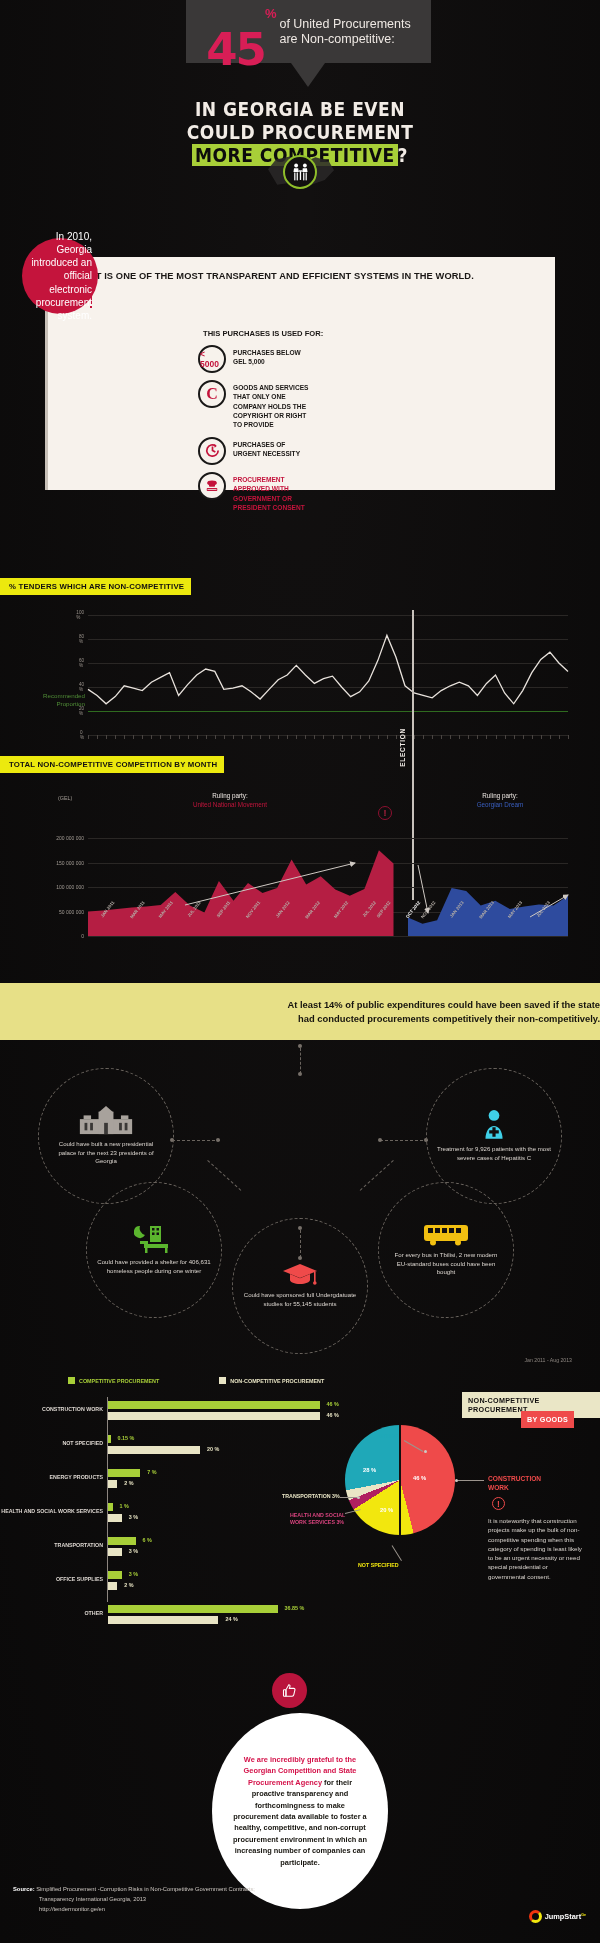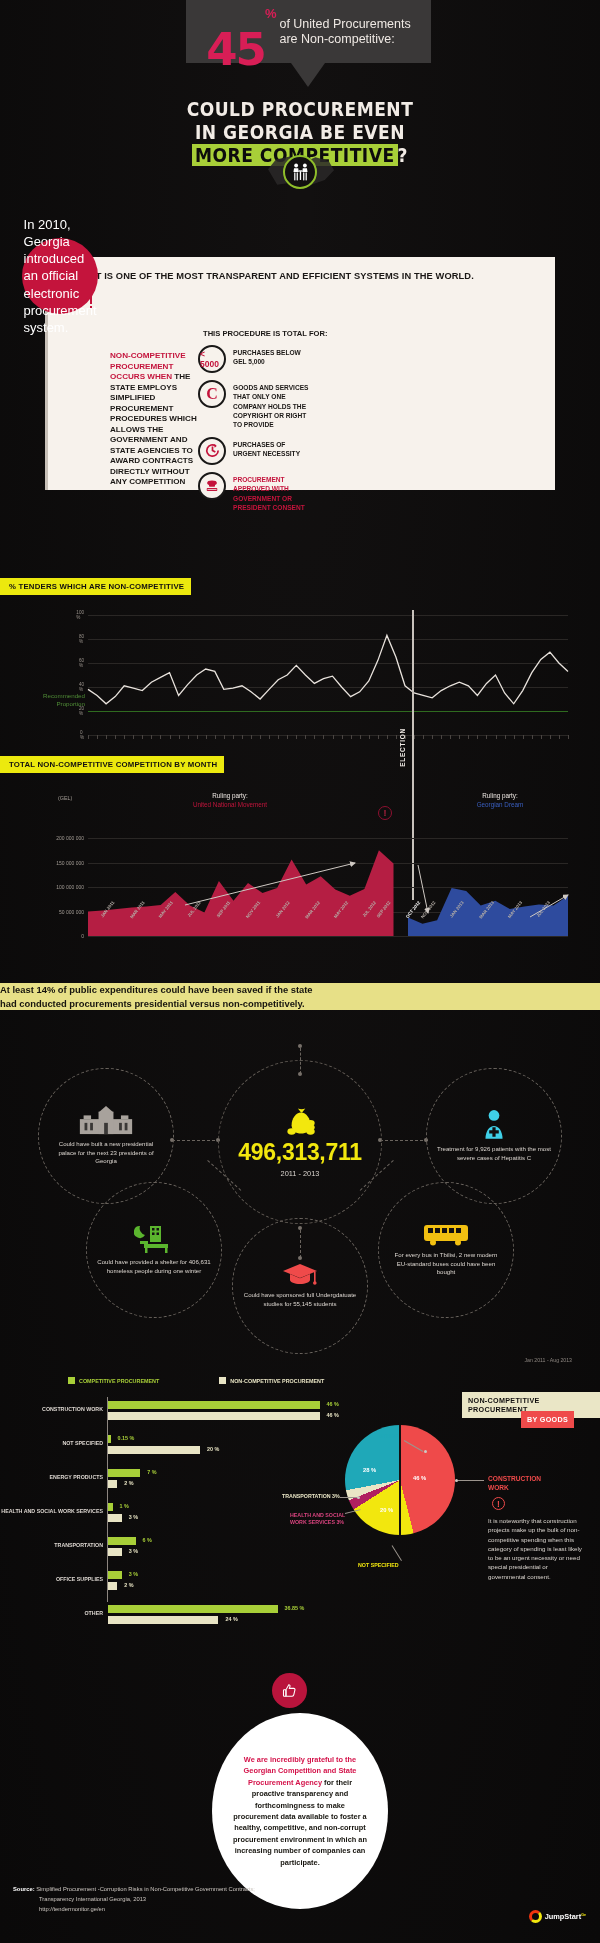--- a/index.html
+++ b/index.html
@@ -65,22 +65,22 @@
 
   
   .panel {
     position: absolute; left: 45px; top: 257px; width: 510px; height: 233px;
     background: #f7f2ec;
     border-left: 3px solid #c8c0b8;
   }
   .badge2010 {
     position: absolute; left: 22px; top: 238px; width: 76px; height: 76px;
     border-radius: 50%; background: #c4143c; color: #fff;
-    display: flex; align-items: center; justify-content: center; text-align: left;
-    font-size: 13px; line-height: 1.32; padding: 6px; z-index: 4;
+    display: flex; align-items: center; justify-content: center; text-align: right;
+    font-size: 10px; line-height: 1.32; padding: 6px; z-index: 4;
   }
   .panel-h {
     position: absolute; left: 45px; top: 14px; font-size: 9.3px; font-weight: 700;
     color: #1a1715; letter-spacing: .1px;
   }
   .panel-p {
     position: absolute; left: 48px; top: 31px; width: 430px; font-size: 7.3px;
     color: #2b2724; line-height: 1.5;
   }
   .panel-p b { color: #c4143c; font-weight: 700; }
@@ -187,22 +187,22 @@
   }
   .month-lab.hl { color: #fff; }
   .excl-circle {
     position: absolute; left: 378px; top: 806px; width: 14px; height: 14px;
     border-radius: 50%; border: 1.3px solid #8e1030; color: #b0203f;
     font-size: 9px; font-weight: 700; display: flex; align-items: center; justify-content: center;
   }
 
   
   .savings {
-    position: absolute; left: 0; top: 983px; width: 600px; padding: 0 0;
-    background: #e7e087; text-align: left;
+    position: absolute; left: 0; top: 983px; width: 600px; padding: 15px 0;
+    background: #e7e087; text-align: right;
   }
   .savings p { font-size: 9.4px; color: #17150f; line-height: 1.45; font-weight: 700; }
 
   
   .circles { position: absolute; left: 0; top: 1030px; width: 600px; height: 330px; }
   .bubble {
     position: absolute; border-radius: 50%; border: 1px dashed #6a645e;
     display: flex; flex-direction: column; align-items: center; justify-content: center;
     text-align: center; padding: 10px;
   }
@@ -329,22 +329,22 @@
     <div class="hero-banner">
       <span class="hero-45">45</span>
       <span class="hero-pct">%</span>
       <span class="hero-sub">
         <span>of United Procurements</span><br>
         <span>are Non-competitive:</span>
       </span>
     </div>
 
     <div class="hero-title">
+      <div>IN GEORGIA BE EVEN</div>
       <div>COULD PROCUREMENT</div>
-      <div>IN GEORGIA BE EVEN</div>
       <div><span class="hl">MORE COMPETITIVE</span><span class="q">?</span></div>
     </div>
 
     <div class="georgia-map"></div>
     <div class="hero-icon">
       <svg viewBox="0 0 24 24" fill="#fff">
         <circle cx="7" cy="4" r="2.2"></circle>
           <circle cx="17" cy="4" r="2.2"></circle>
         <path d="M4.6 7h4.8l.6 4.5H4z"></path>
           <path d="M14.6 7h4.8l.6 4.5h-6z"></path>
@@ -356,26 +356,22 @@
         <rect x="11.2" y="10.5" width="1.5" height="10"></rect>
       </svg>
     </div>
   </div>
 
   <div class="badge2010">In 2010, Georgia introduced an official electronic procurement system.</div>
   <div class="panel">
     <div class="panel-h">IT IS ONE OF THE MOST TRANSPARENT AND EFFICIENT SYSTEMS IN THE WORLD.</div>
     <div class="bang"></div>
 
-    <div class="ncp-text">
-      <span class="red">NON-COMPETITIVE PROCUREMENT OCCURS WHEN</span>
-      <span>THE STATE EMPLOYS SIMPLIFIED PROCUREMENT PROCEDURES WHICH ALLOWS THE GOVERNMENT AND STATE AGENCIES TO AWARD CONTRACTS DIRECTLY WITHOUT ANY COMPETITION</span>
-    </div>
-
-    <div class="used-for">THIS PROCEDURE IS TOTAL FOR:</div>
+
+    <div class="used-for">THIS PURCHASES IS USED FOR:</div>
 
     <div class="proc-list">
       <div class="proc-row">
         <div class="proc-circle">
           <span class="t5000">&lt; 5000</span>
         </div>
         <div class="proc-label">PURCHASES BELOW GEL 5,000</div>
       </div>
       <div class="proc-row">
         <div class="proc-circle">
@@ -516,55 +512,41 @@
         </svg>
         <svg width="480" height="98" style="position: absolute; left: 0px; top: 0px;">
           <path d="M320.0,98 L320.0,79.4 L334.5,85.8 L349.1,82.3 L363.6,50.0 L378.2,52.9 L392.7,67.6 L407.3,62.7 L421.8,71.0 L436.4,68.6 L450.9,66.6 L465.5,67.6 L480.0,57.8 L480.0,98 Z" fill="#2e4b9e"></path>
         </svg>
       </div>
   </div>
 
   <div class="savings">
     <p>
       <span>At least 14% of public expenditures could have been saved if the state</span><br>
-      <span>had conducted procurements presidential versus non-competitively.</span>
+      <span>had conducted procurements competitively their non-competitively.</span>
     </p>
   </div>
 
   <div class="circles" id="circles">
 
     <div class="connector" style="left:300px;top:18px;width:1px;height:26px;border-top:0;border-left:1px dashed #6a645e;"></div>
     <div class="cdot" style="left:298px;top:14px;"></div>
     <div class="cdot" style="left:298px;top:42px;"></div>
     <div class="connector" style="left:172px;top:110px;width:48px;"></div>
     <div class="cdot" style="left:170px;top:108px;"></div>
     <div class="cdot" style="left:216px;top:108px;"></div>
     <div class="connector" style="left:380px;top:110px;width:48px;"></div>
     <div class="cdot" style="left:378px;top:108px;"></div>
     <div class="cdot" style="left:424px;top:108px;"></div>
     <div class="connector" style="left:196px;top:160px;width:45px;transform:rotate(42deg);transform-origin:right center;"></div>
     <div class="connector" style="left:360px;top:160px;width:45px;transform:rotate(-42deg);transform-origin:left center;"></div>
     <div class="connector" style="left:300px;top:200px;width:1px;height:28px;border-top:0;border-left:1px dashed #6a645e;"></div>
     <div class="cdot" style="left:298px;top:196px;"></div>
     <div class="cdot" style="left:298px;top:226px;"></div>
 
-    <div class="bubble bubble-main" style="left:218px;top:30px;width:164px;height:164px;">
-      <div>
-        <svg viewBox="0 0 40 28" width="42" height="30">
-          <ellipse cx="12" cy="24" rx="4" ry="3" fill="#f2e70e"></ellipse>
-          <ellipse cx="30" cy="24" rx="4" ry="3" fill="#f2e70e"></ellipse>
-          <ellipse cx="30" cy="20" rx="4" ry="3" fill="#f2e70e"></ellipse>
-          <ellipse cx="30" cy="16" rx="4" ry="3" fill="#f2e70e"></ellipse>
-          <path d="M21 6c-5 0-9 6-9 12 0 5 4 8 9 8s9-3 9-8c0-6-4-12-9-12z" fill="#f2e70e"></path>
-          <path d="M18 2l3 4h1l3-4c-2 1-5 1-7 0z" fill="#f2e70e"></path>
-        </svg>
-      </div>
-      <div class="big-num">496,313,711</div>
-      <div class="big-sub">2011 - 2013</div>
-    </div>
 
     <div class="bubble" style="left:38px;top:38px;width:136px;height:136px;">
       <div>
         <svg viewBox="0 0 60 32" width="56" height="30" fill="#a8a29c">
           <rect x="2" y="14" width="56" height="16"></rect>
           <rect x="22" y="6" width="16" height="24"></rect>
           <polygon points="30,0 38,7 22,7"></polygon>
           <rect x="6" y="10" width="8" height="4"></rect>
             <rect x="46" y="10" width="8" height="4"></rect>
           <rect x="7" y="18" width="3" height="8" fill="#3a3836"></rect>

